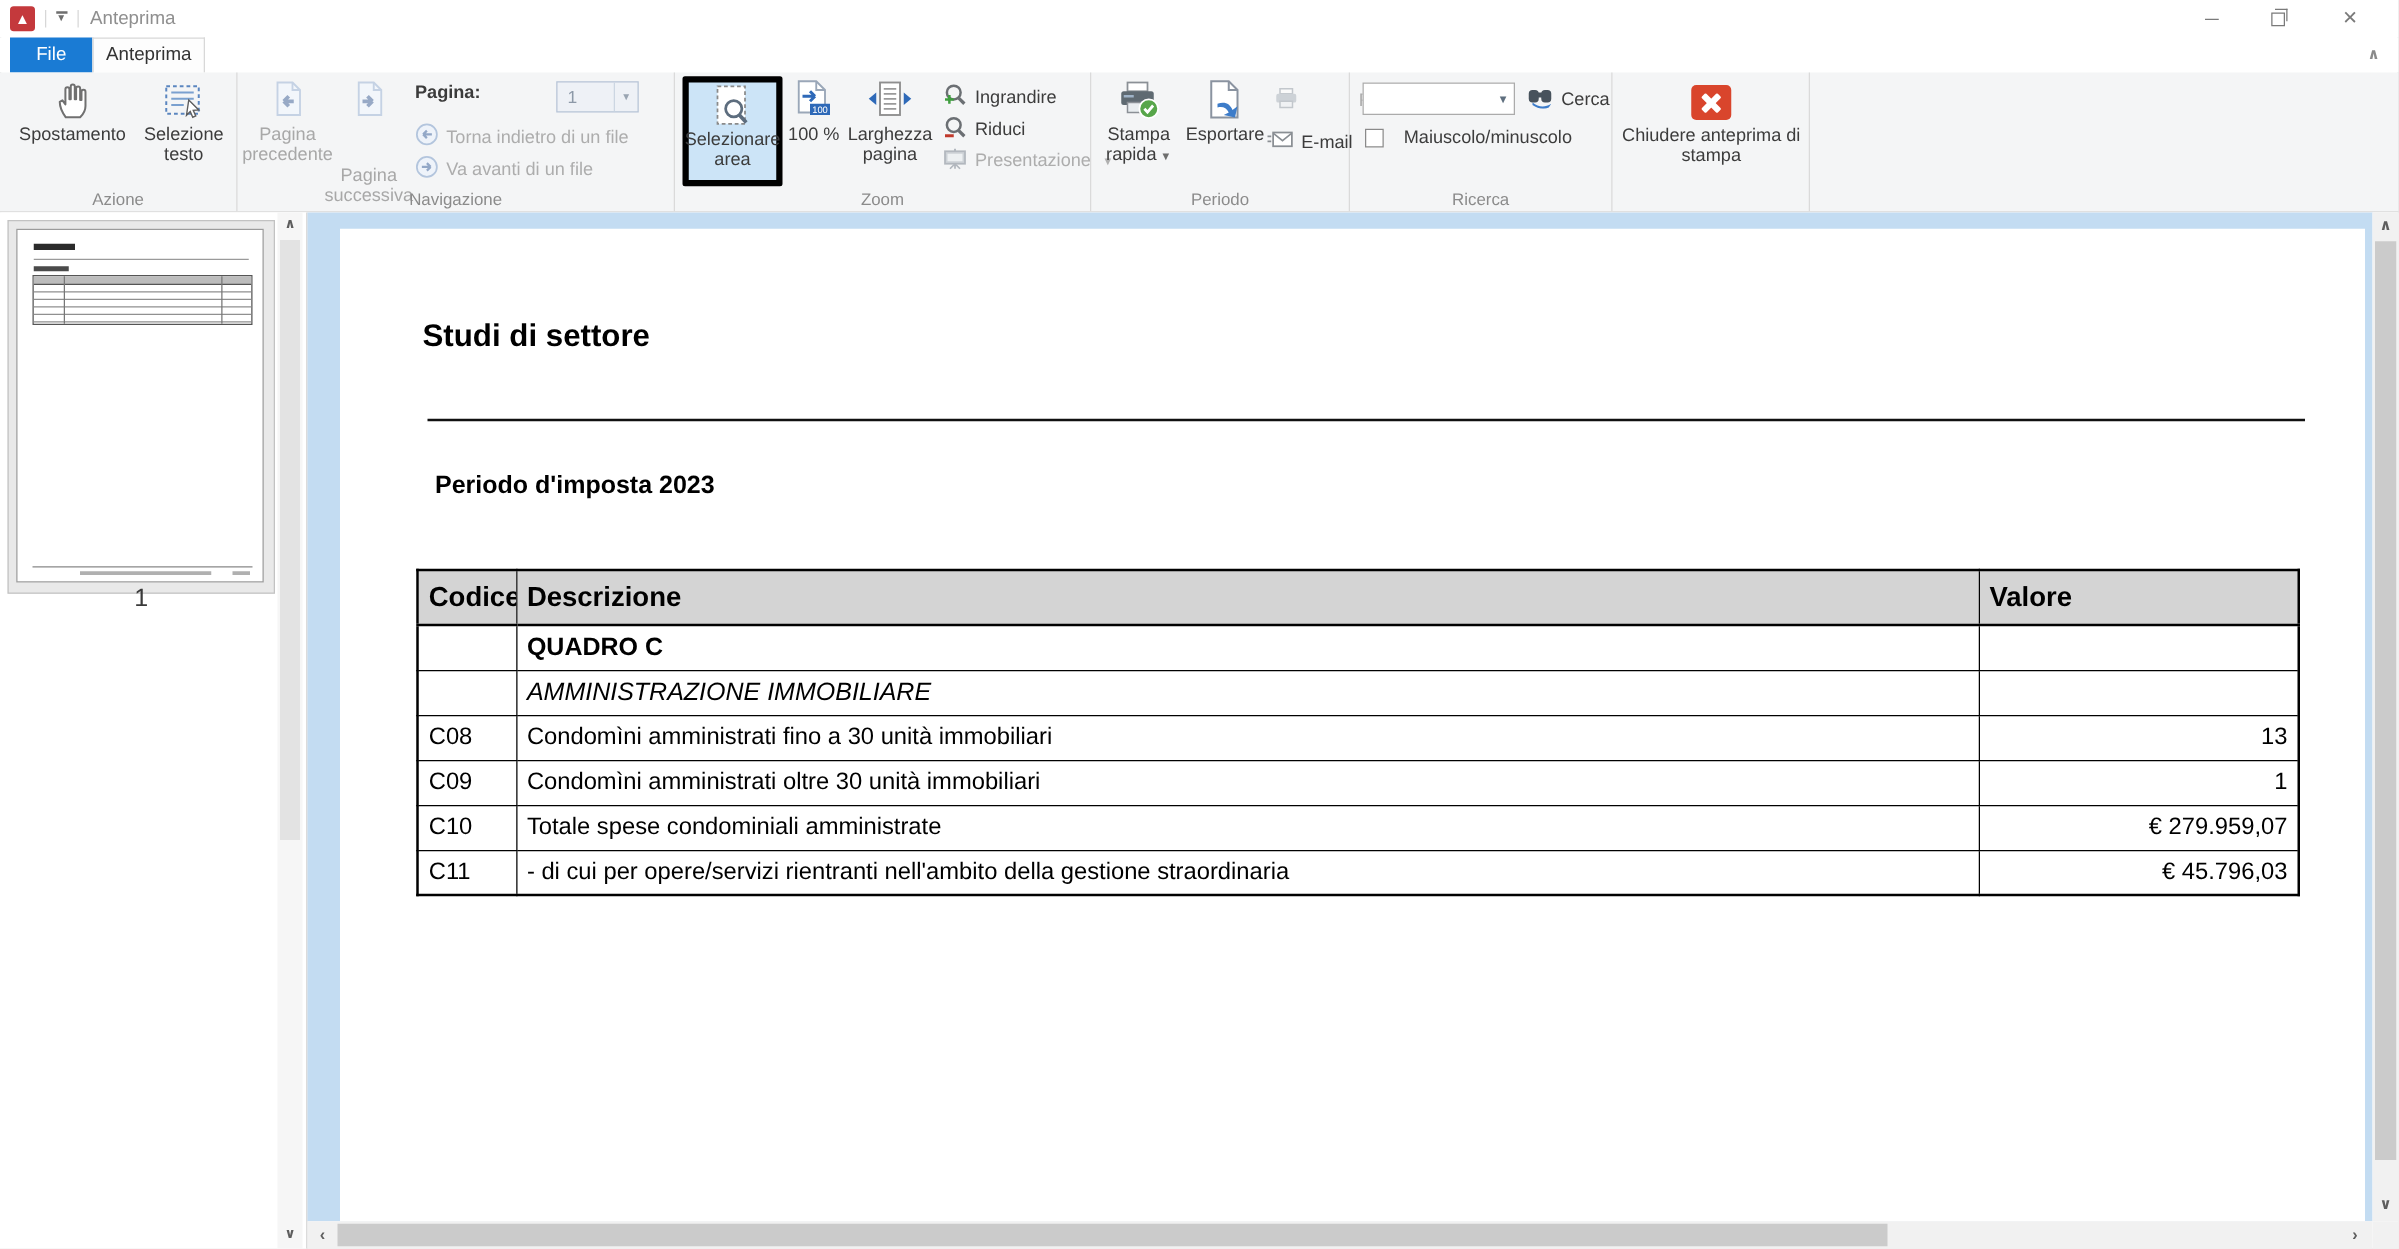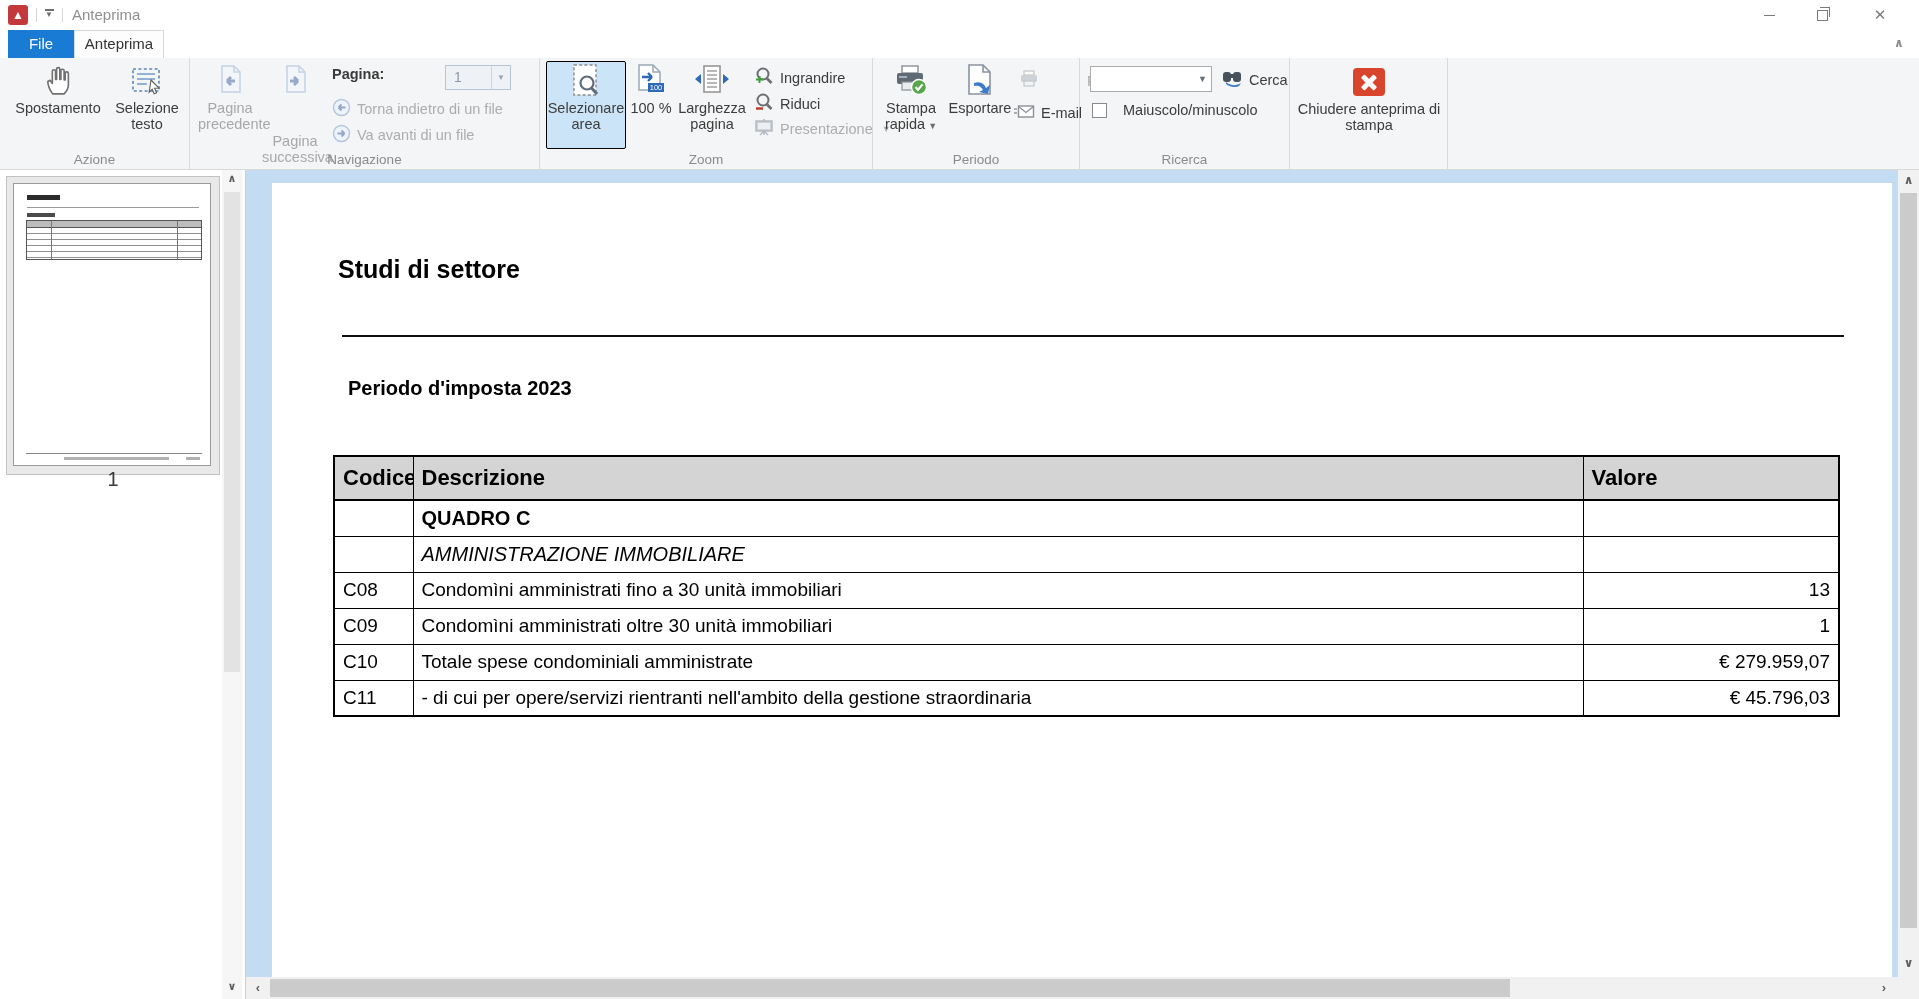--- a/index.html
+++ b/index.html
@@ -32,24 +32,24 @@
   .tab-active{left:74px;top:0;width:90px;height:28px;background:#fdfdfd;color:#333;
     border:1px solid #d8d8d8;border-bottom:none;box-sizing:border-box;
     font-size:15px;line-height:26px;text-align:center;}
   .ribbon-collapse{left:1894px;top:6px;font-size:12px;color:#8a8a8a;font-weight:bold;}
 
   
   .ribbon{left:0;top:58px;width:1919px;height:112px;background:#f4f5f6;border-bottom:1px solid #d9d9d9;box-sizing:border-box;}
   .rgroup{position:absolute;top:0;height:111px;border-right:1px solid #dadada;box-sizing:border-box;}
   .rgroup-label{position:absolute;bottom:2px;left:0;width:100%;text-align:center;
     font-size:13.5px;color:#8b8b8b;}
-  .rbtn{position:absolute;display:flex;flex-direction:column;
+  .rbtn{position:absolute;display:flex;flex-direction:column;align-items:center;
     font-size:14.5px;line-height:16px;text-align:center;color:#3c3c3c;}
   .rbtn .ric{height:38px;display:flex;align-items:center;justify-content:center;}
-  .rbtn.selected{background:#cce4f7;border:1px solid #000000;border-radius:2px;box-sizing:border-box;}
+  .rbtn.selected{background:#cce4f7;border:5px solid #000000;border-radius:2px;box-sizing:border-box;}
   .rbtn.disabled{color:#a8a8a8;}
   .rsmall{position:absolute;display:flex;align-items:center;gap:6px;font-size:14.5px;color:#3c3c3c;white-space:nowrap;}
   .rsmall.disabled{color:#adadad;}
   .caret{font-size:9px;color:#6e6e6e;margin-left:3px;}
   .bold-lbl{font-weight:bold;color:#3b3b3b;}
 
   
   .spinner{display:flex;width:66px;height:25px;border:1px solid #b7c4d6;background:#eef1f6;box-sizing:border-box;}
   .spinner .val{flex:1;font-size:14px;color:#8d99a8;line-height:23px;padding-left:8px;}
   .spinner .drop{width:18px;border-left:1px solid #ccd6e2;text-align:center;font-size:8px;line-height:23px;color:#9aa5b2;}

